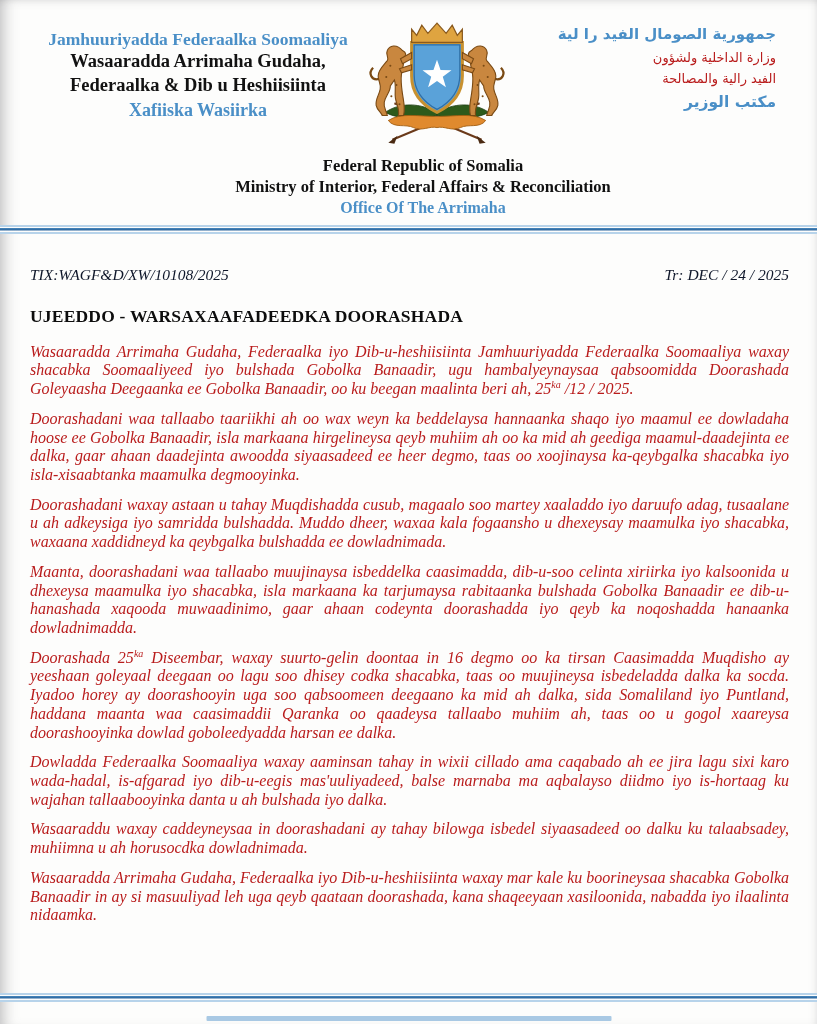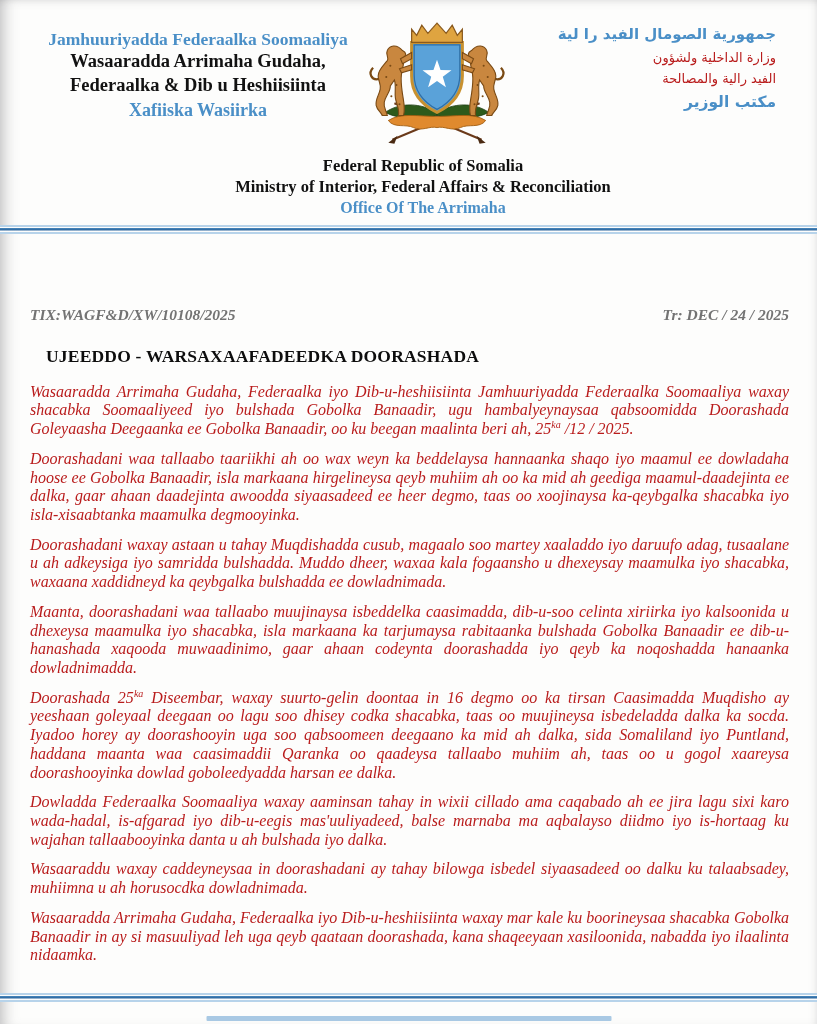--- a/index.html
+++ b/index.html
@@ -33,22 +33,22 @@
     background:linear-gradient(to bottom,
       #b7d3ea 0, #b7d3ea 2px,
       #fdfdfc 2px, #fdfdfc 3px,
       #4a89bd 3px, #2c669f 5px,
       #fdfdfc 6px, #fdfdfc 7px,
       #b7d3ea 7px, #b7d3ea 9px);
   }
 
   
   .content { padding:32px 28px 0 30px; }
-  .ref-row { display:flex; justify-content:space-between; font-weight:bold; font-style:italic; font-size:15.5px; color:#737373;margin-top:40px; }
-  .doc-title { margin-top:22px; font-weight:bold; font-size:17.5px; color:#0d0d0d; letter-spacing:.2px;margin-left:16px; }
+  .ref-row { display:flex; justify-content:space-between; font-weight:normal; font-style:italic; font-size:15.5px; color:#0f172a; }
+  .doc-title { margin-top:22px; font-weight:bold; font-size:17.5px; color:#0d0d0d; letter-spacing:.2px; }
   .paragraphs { margin-top:16px; }
   .paragraphs p { margin:0 0 11px 0; text-align:justify; font-size:16px; line-height:1.17; color:#b91c1c;font-style:italic; }
   .paragraphs sup { font-size:10px; line-height:0; }
 
   
   .footer { position:absolute; left:0; right:0; bottom:0; }
   .footer .rule { margin-top:0; }
   .footer-text { text-align:center; font-family:"Liberation Sans", sans-serif; font-size:13.5px; color:#3d4246; padding-top:7px; line-height:1.5; }
   .footer-text a { color:#6b96ba; text-decoration:underline; cursor:pointer; }
   .bottom-line { position:absolute; left:50%; transform:translateX(-50%); bottom:3px; width:405px; height:5px; background:#a9c9e4; border-radius:1px; }

